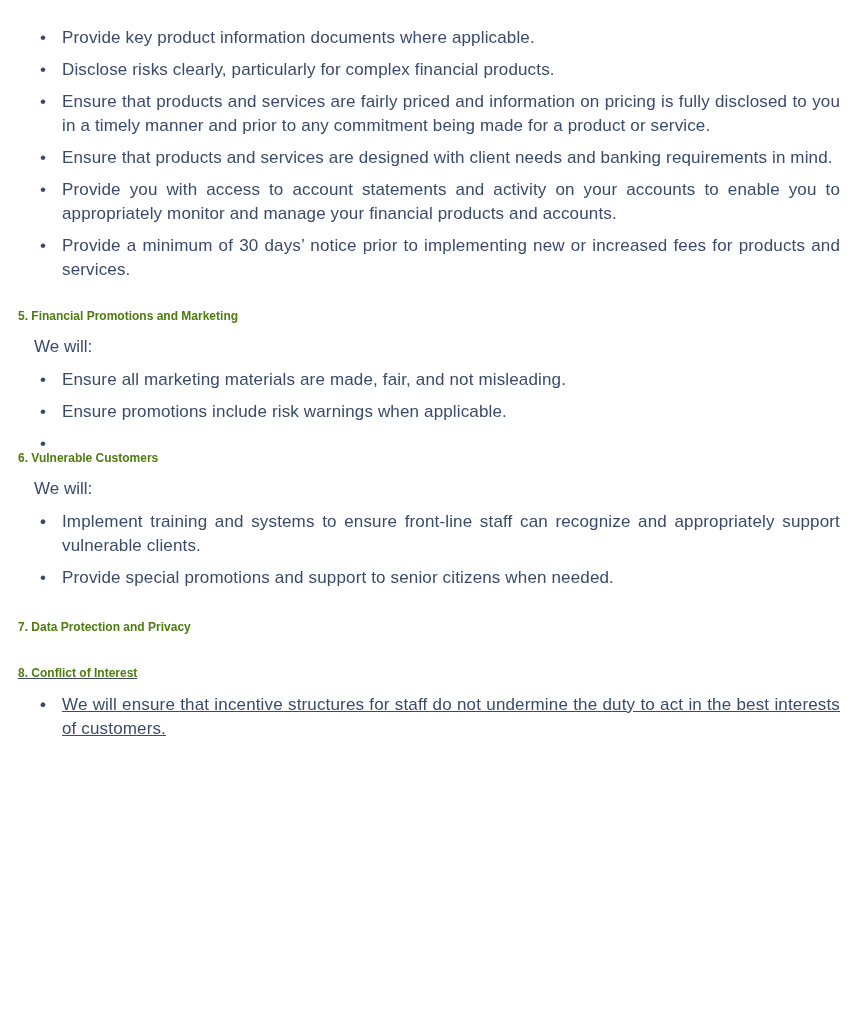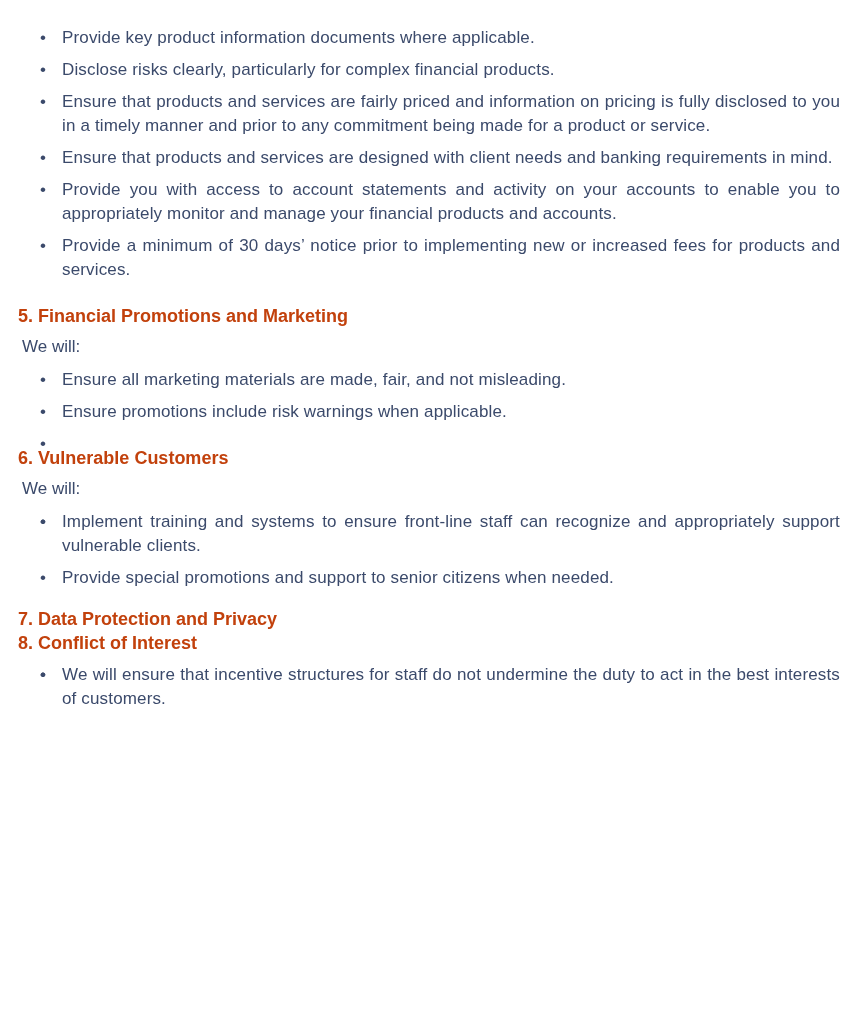--- a/index.html
+++ b/index.html
@@ -16,24 +16,24 @@
     line-height: 24px;
     margin-bottom: 8px;
     text-align: justify;
     letter-spacing: 0.15px;
   }
   ul.bullets li .bullet {
     position: absolute; left: -24px; top: 0;
     width: 10px; text-align: center;
   }
   h2 {
-    font-size: 18px; font-weight: bold; color: #c2410c;
+    font-size: 12px; font-weight: bold; color: #4d7c0f;
     margin: 0; line-height: 24px;
   }
-  p.lead { margin: 7px 0 9px 4px; line-height: 24px; }
+  p.lead { margin: 7px 0 9px 16px; line-height: 24px; }
   p.body { margin: 7px 0 0 0; line-height: 24px; text-align: justify; letter-spacing: 0.1px; }
 </style>
 </head>
 <body>
 
 <div class="page">
 
   <ul class="bullets" style="padding-top:26px;">
     <li><span class="bullet">•</span><span>Provide key product information documents where applicable.</span></li>
     <li><span class="bullet">•</span><span>Disclose risks clearly, particularly for complex financial products.</span></li>
@@ -56,25 +56,25 @@
   <section style="margin-top:22px;">
     <h2>6. Vulnerable Customers</h2>
     <p class="lead">We will:</p>
     <ul class="bullets">
       <li><span class="bullet">•</span></li>
       <li><span class="bullet">•</span><span>Implement training and systems to ensure front-line staff can recognize and appropriately support vulnerable clients.</span></li>
       <li><span class="bullet">•</span><span>Provide special promotions and support to senior citizens when needed.</span></li>
     </ul>
   </section>
 
-  <section style="margin-top:17px;">
+  <section style="margin-top:25px;">
     <h2>7. Data Protection and Privacy</h2>
   </section>
 
-  <section style="">
+  <section style="margin-top:22px;text-decoration:underline;">
     <h2>8. Conflict of Interest</h2>
     <ul class="bullets" style="margin-top:8px;">
       <li><span class="bullet">•</span></li>
       <li><span class="bullet">•</span><span>We will ensure that incentive structures for staff do not undermine the duty to act in the best interests of customers.</span></li>
     </ul>
   </section>
 
 </div>
 
 </body></html>

